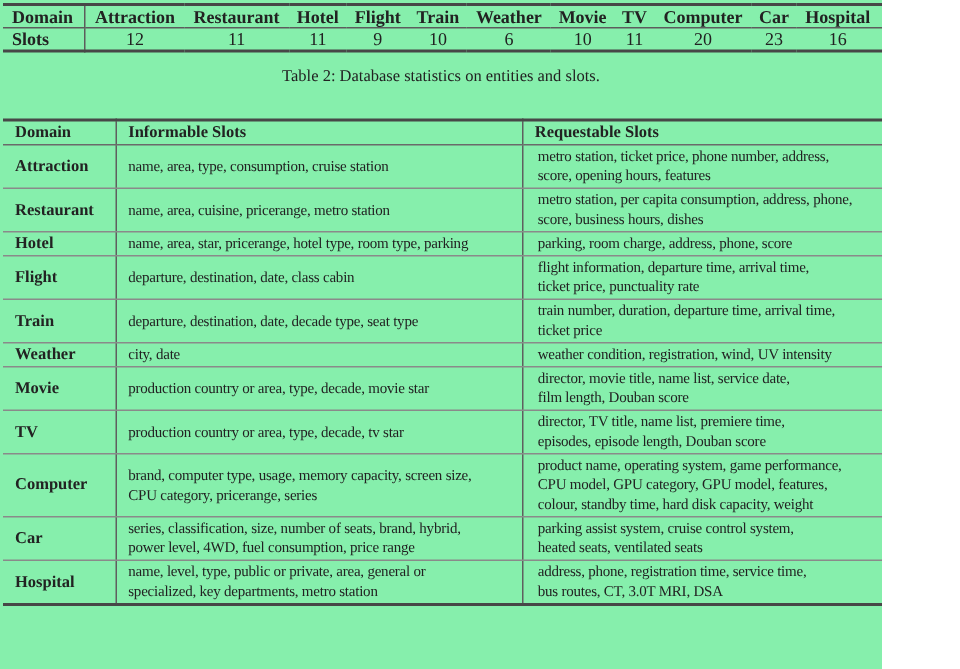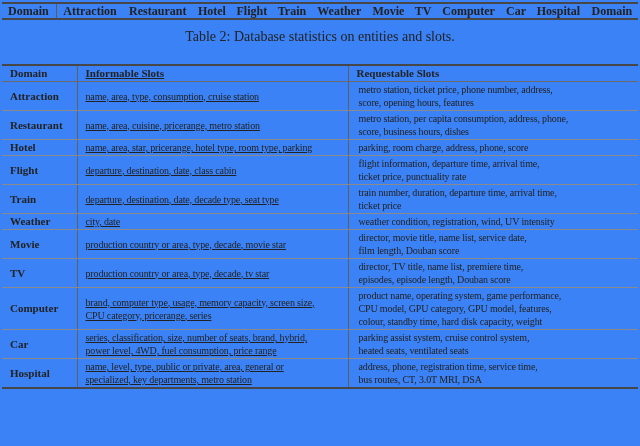--- a/index.html
+++ b/index.html
@@ -1,20 +1,20 @@
 <!DOCTYPE html>
 <html><head>
 <meta charset="utf-8">
 <style>
   html, body { margin: 0; padding: 0; background: #ffffff; }
   .page {
     position: relative;
-    width: 640px;
+    width: 588px;
     height: 446px;
-    background: #3b82f6;
+    background: #86efac;
     overflow: hidden;
     font-family: "Liberation Serif", "DejaVu Serif", serif;
     color: #222222;
     box-sizing: border-box;
     padding-top: 2px;
   }
 
   
   table.t1 {
     width: 636px;
@@ -37,21 +37,21 @@
   .t1 .rowhead, .t1 thead th.rowhead {
     text-align: left;
     font-weight: bold;
     border-right: 1px solid #5c5c5c;
     padding-left: 6px;
   }
 
   
   .caption {
     text-align: center;
-    font-size: 14px;
+    font-size: 11px;
     line-height: 15px;
     margin: 9px 0 20px 0;
   }
 
   
   table.t2 {
     width: 636px;
     margin: 0 2px;
     border-collapse: collapse;
     table-layout: fixed;
@@ -70,21 +70,21 @@
     border-bottom: 1px solid #6a6a6a;
   }
   .t2 td {
     vertical-align: middle;
     text-align: left;
     padding: 1px 4px 1px 8px;
     line-height: 13px;
     border-bottom: 1px solid #8a8a8a;
   }
   .t2 th:first-child, .t2 td:first-child { border-right: 1px solid #5f5f5f; }
-  .t2 th:nth-child(2), .t2 td:nth-child(2) { border-right: 1px solid #5f5f5f; text-decoration: underline; }
+  .t2 th:nth-child(2), .t2 td:nth-child(2) { border-right: 1px solid #5f5f5f; }
   .t2 td.domain { font-weight: bold; font-size: 11px; }
   .t2 td.cell { white-space: pre-line; letter-spacing: -0.15px; }
   .t2 td.req { padding-left: 10px; }
 </style>
 </head>
 <body>
 
 <div class="page">
 
   <table class="t1">
@@ -99,20 +99,35 @@
           <th>Weather</th>
           <th>Movie</th>
           <th>TV</th>
           <th>Computer</th>
           <th>Car</th>
           <th>Hospital</th>
           <th>Domain</th>
         </tr>
     </thead>
     <tbody>
+        <tr>
+          <th class="rowhead">Slots</th>
+          <td>12</td>
+          <td>11</td>
+          <td>11</td>
+          <td>9</td>
+          <td>10</td>
+          <td>6</td>
+          <td>10</td>
+          <td>11</td>
+          <td>20</td>
+          <td>23</td>
+          <td>16</td>
+          <td>20</td>
+        </tr>
       </tbody>
   </table>
 
   <div class="caption">Table 2: Database statistics on entities and slots.</div>
 
   <table class="t2">
     <colgroup>
       <col class="c-domain">
         <col class="c-inf">
         <col class="c-req">

